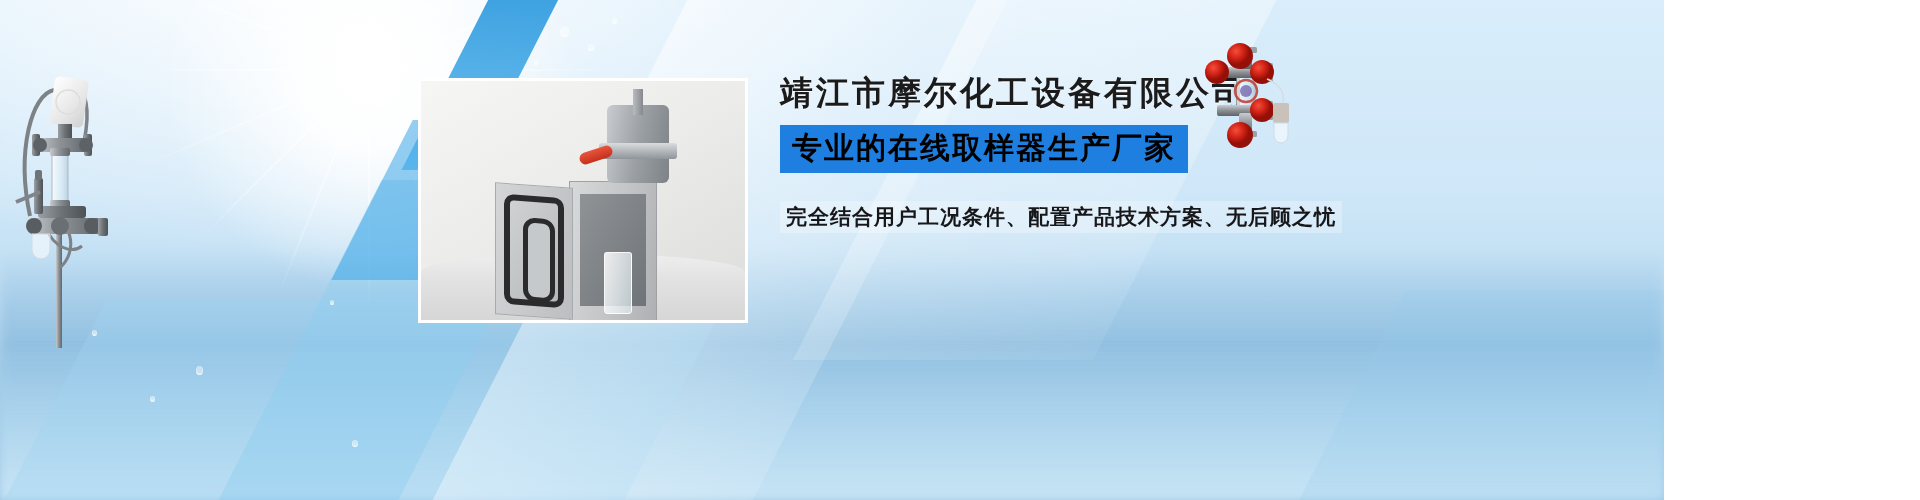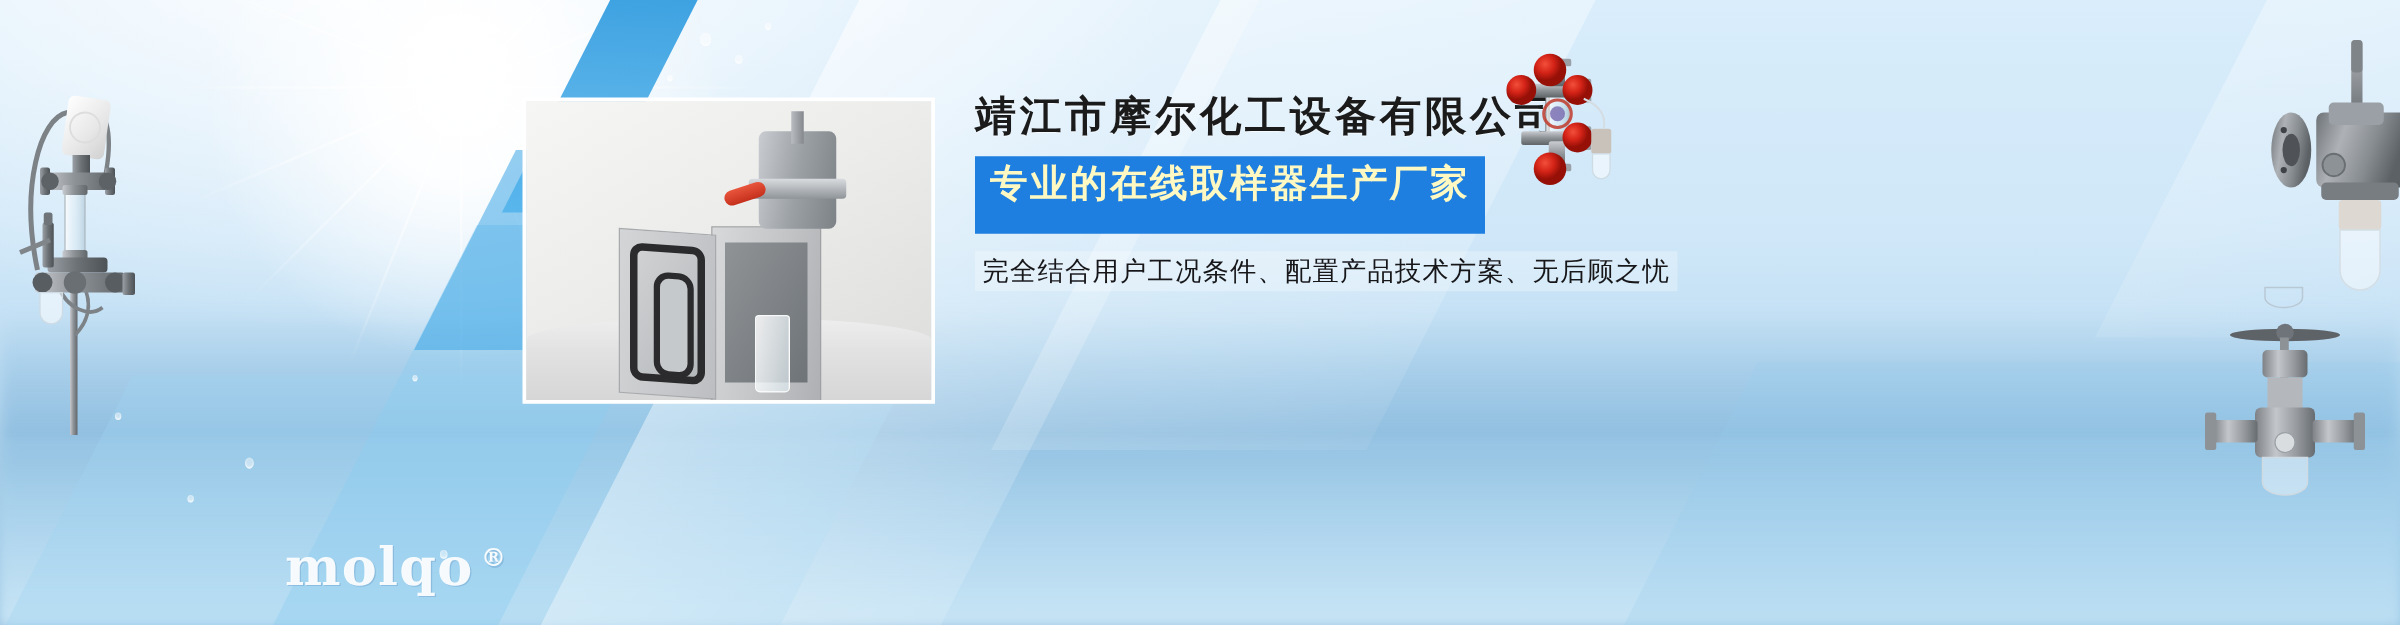--- a/index.html
+++ b/index.html
@@ -7,21 +7,21 @@
     margin: 0;
     padding: 0;
     background: #ffffff;
   }
   body {
     font-family: "Liberation Sans", sans-serif;
   }
 
   #banner {
     position: relative;
-    width: 1920px;
+    width: 1664px;
     height: 500px;
     overflow: hidden;
     background: linear-gradient(175deg, #dceefb 0%, #cfe7f8 25%, #bfdef4 55%, #a9cfe9 78%, #9cc6e3 100%);
   }
 
   
   .bg-sky {
     position: absolute;
     inset: 0;
     background:
@@ -204,33 +204,33 @@
     color: #1b1b1b;
     letter-spacing: 3px;
     line-height: 1.25;
     white-space: nowrap;
     text-shadow: 0 1px 0 rgba(255,255,255,0.6);
   }
   .headline-bar {
     display: inline-block;
     margin-top: 12px;
     background: #1f7fe0;
-    color: #fef9c3;
+    color: #000000;
     font-size: 30px;
     font-weight: 700;
     letter-spacing: 2px;
-    padding: 6px 12px 21px 12px;
+    padding: 6px 12px 7px 12px;
     line-height: 1.15;
     white-space: nowrap;
   }
   .subline {
-    margin-top: 14px;
+    margin-top: 28px;
     display: inline-block;
     font-size: 21px;
-    font-weight: 400;
+    font-weight: 700;
     color: #17171a;
     letter-spacing: 1px;
     white-space: nowrap;
     background: rgba(255,255,255,0.28);
     padding: 2px 6px;
   }
   .cta-bar {
     display: inline-block;
     margin-top: 13px;
     background: #1f7fe0;
@@ -533,17 +533,14 @@
       <rect x="90" y="108" width="36" height="18" rx="3" fill="url(#bmtl)"></rect>
       <rect x="4" y="102" width="9" height="30" rx="2" fill="#8d9297"></rect>
       <rect x="123" y="102" width="9" height="30" rx="2" fill="#8d9297"></rect>
 
       <circle cx="68" cy="126" r="8" fill="#d9dde0" stroke="#9aa0a5" stroke-width="1"></circle>
 
       <path d="M50 138 h36 v20 a18 10 0 0 1 -36 0 z" fill="rgba(255,255,255,0.4)" stroke="#cfdae2" stroke-width="1.2"></path>
     </svg>
   </div>
 
-  <div class="watermark">
-    <span>molqo</span><sup>®</sup>
-  </div>
 
 </div>
 
 </body></html>

